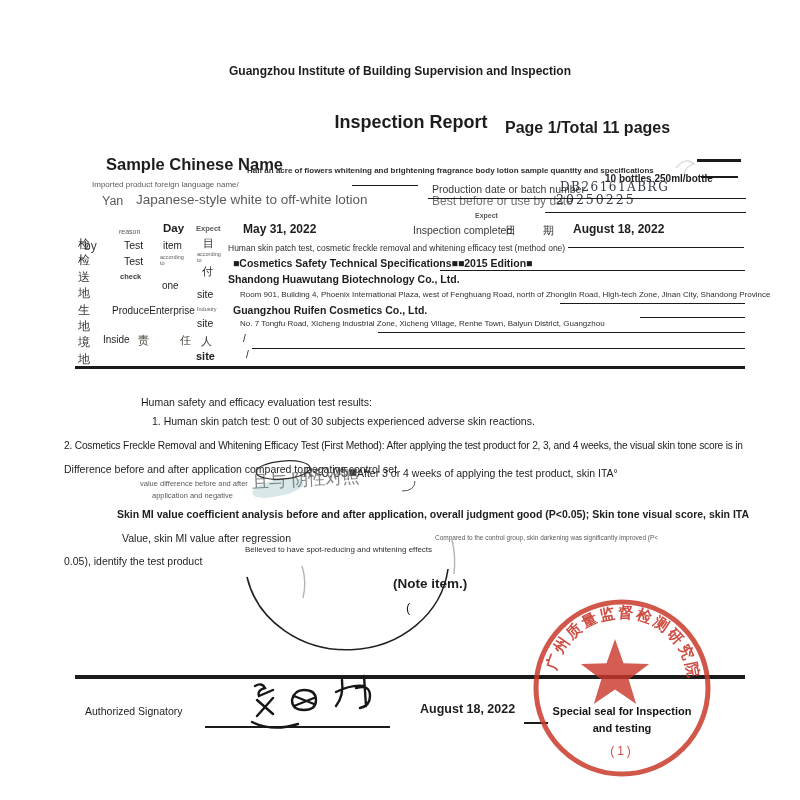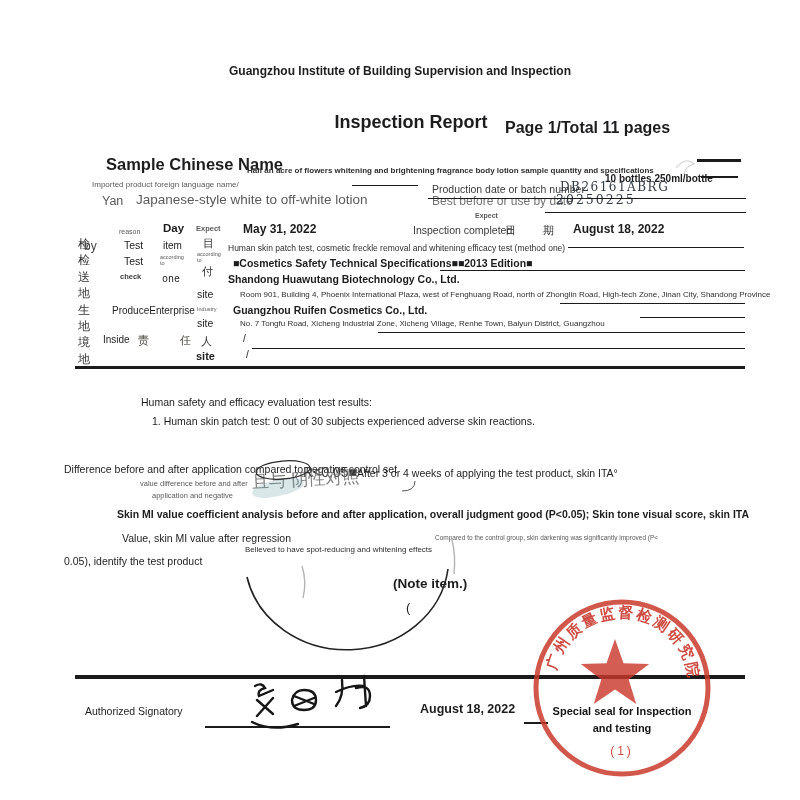--- a/index.html
+++ b/index.html
@@ -50,46 +50,47 @@
   <div class="abs gray" style="left:119px;top:228px;font-size:7px;">reason</div>
   <div class="abs" style="left:124px;top:239px;font-size:10.5px;">Test</div>
   <div class="abs" style="left:124px;top:255px;font-size:10.5px;">Test</div>
   <div class="abs b" style="left:120px;top:272px;font-size:7.5px;color:#3a3a3a;">check</div>
   <div class="abs" style="left:112px;top:305px;font-size:10px;">ProduceEnterprise</div>
   <div class="abs" style="left:103px;top:334px;font-size:10px;">Inside</div>
   <div class="abs" style="left:138px;top:333px;font-size:11px;letter-spacing:14px;color:#3d3a30;">责 任</div>
   <div class="abs b" style="left:163px;top:222px;font-size:11.5px;">Day</div>
   <div class="abs" style="left:163px;top:240px;font-size:10px;">item</div>
   <div class="abs gray wrap" style="left:160px;top:254px;width:28px;font-size:5.5px;line-height:6px;">according to</div>
-  <div class="abs" style="left:162px;top:274px;font-size:10px;font-family:Liberation Mono, monospace;">one</div>
+  <div class="abs" style="left:162px;top:280px;font-size:10px;">one</div>
   <div class="abs gray b" style="left:196px;top:224px;font-size:7.5px;">Expect</div>
   <div class="abs" style="left:203px;top:236px;font-size:11px;color:#333;">目</div>
   <div class="abs gray wrap" style="left:197px;top:251px;width:28px;font-size:5.5px;line-height:6px;">according to</div>
   <div class="abs" style="left:202px;top:264px;font-size:11px;color:#333;">付</div>
   <div class="abs" style="left:197px;top:288px;font-size:10.5px;">site</div>
   <div class="abs gray" style="left:197px;top:306px;font-size:5.5px;">Industry</div>
   <div class="abs" style="left:197px;top:317px;font-size:10.5px;">site</div>
   <div class="abs" style="left:201px;top:334px;font-size:11px;color:#333;">人</div>
   <div class="abs b" style="left:196px;top:350px;font-size:11px;">site</div>
 
   <div class="abs b" style="left:243px;top:222px;font-size:12px;">May 31, 2022</div>
   <div class="abs" style="left:413px;top:224px;font-size:10.5px;color:#3a3a3a;">Inspection completed</div>
   <div class="abs" style="left:505px;top:223px;font-size:11px;letter-spacing:12px;color:#333;">日 期</div>
   <div class="abs b" style="left:573px;top:222px;font-size:12px;">August 18, 2022</div>
   <div class="abs" style="left:228px;top:243px;font-size:8.5px;color:#2e2e2e;">Human skin patch test, cosmetic freckle removal and whitening efficacy test (method one)</div>
-  <div class="abs b" style="left:233px;top:257px;font-size:10.5px;">■Cosmetics Safety Technical Specifications■■2013 Edition■</div>
+  <div class="abs b" style="left:233px;top:257px;font-size:10.5px;">■Cosmetics Safety Technical Specifications■■2015 Edition■</div>
   <div class="abs b" style="left:228px;top:273px;font-size:10.5px;">Shandong Huawutang Biotechnology Co., Ltd.</div>
   <div class="abs" style="left:240px;top:290px;font-size:8px;color:#2e2e2e;">Room 901, Building 4, Phoenix International Plaza, west of Fenghuang Road, north of Zhonglin Road, High-tech Zone, Jinan City, Shandong Province</div>
   <div class="abs b" style="left:233px;top:304px;font-size:10.5px;">Guangzhou Ruifen Cosmetics Co., Ltd.</div>
   <div class="abs" style="left:240px;top:319px;font-size:8px;color:#2e2e2e;">No. 7 Tongfu Road, Xicheng Industrial Zone, Xicheng Village, Renhe Town, Baiyun District, Guangzhou</div>
   <div class="abs" style="left:243px;top:333px;font-size:10px;">/</div>
   <div class="abs" style="left:246px;top:349px;font-size:10px;">/</div>
 
   <div class="abs" style="left:141px;top:396px;font-size:10.5px;">Human safety and efficacy evaluation test results:</div>
   <div class="abs" style="left:152px;top:415px;font-size:10.5px;">1. Human skin patch test: 0 out of 30 subjects experienced adverse skin reactions.</div>
+  <div class="abs" style="left:64px;top:440px;font-size:10.2px;letter-spacing:-0.2px;">2. Cosmetics Freckle Removal and Whitening Efficacy Test (First Method): After applying the test product for 2, 3, and 4 weeks, the visual skin tone score is in</div>
   <div class="abs" style="left:64px;top:463px;font-size:10.5px;">Difference before and after application compared to negative control set</div>
   <div class="abs" style="left:303px;top:463px;">
     <span style="font-size:14px;color:#3a3a3a;">R&lt;0.05■</span><span style="font-size:10.5px;">After 3 or 4 weeks of applying the test product, skin ITA°</span>
   </div>
   <div class="abs gray" style="left:140px;top:479px;font-size:7.5px;">value difference before and after</div>
   <div class="abs gray" style="left:152px;top:491px;font-size:7.5px;">application and negative</div>
   <div class="abs serif" style="left:252px;top:468px;font-size:17px;color:#6a6a6a;transform:rotate(-3deg);opacity:.85;">且与 阴性对照</div>
   <div class="abs b" style="left:117px;top:508px;font-size:10.5px;">Skin MI value coefficient analysis before and after application, overall judgment good (P&lt;0.05); Skin tone visual score, skin ITA</div>
   <div class="abs" style="left:122px;top:532px;font-size:10.5px;">Value, skin MI value after regression</div>
   <div class="abs gray" style="left:435px;top:534px;font-size:6.5px;">Compared to the control group, skin darkening was significantly improved (P&lt;</div>

